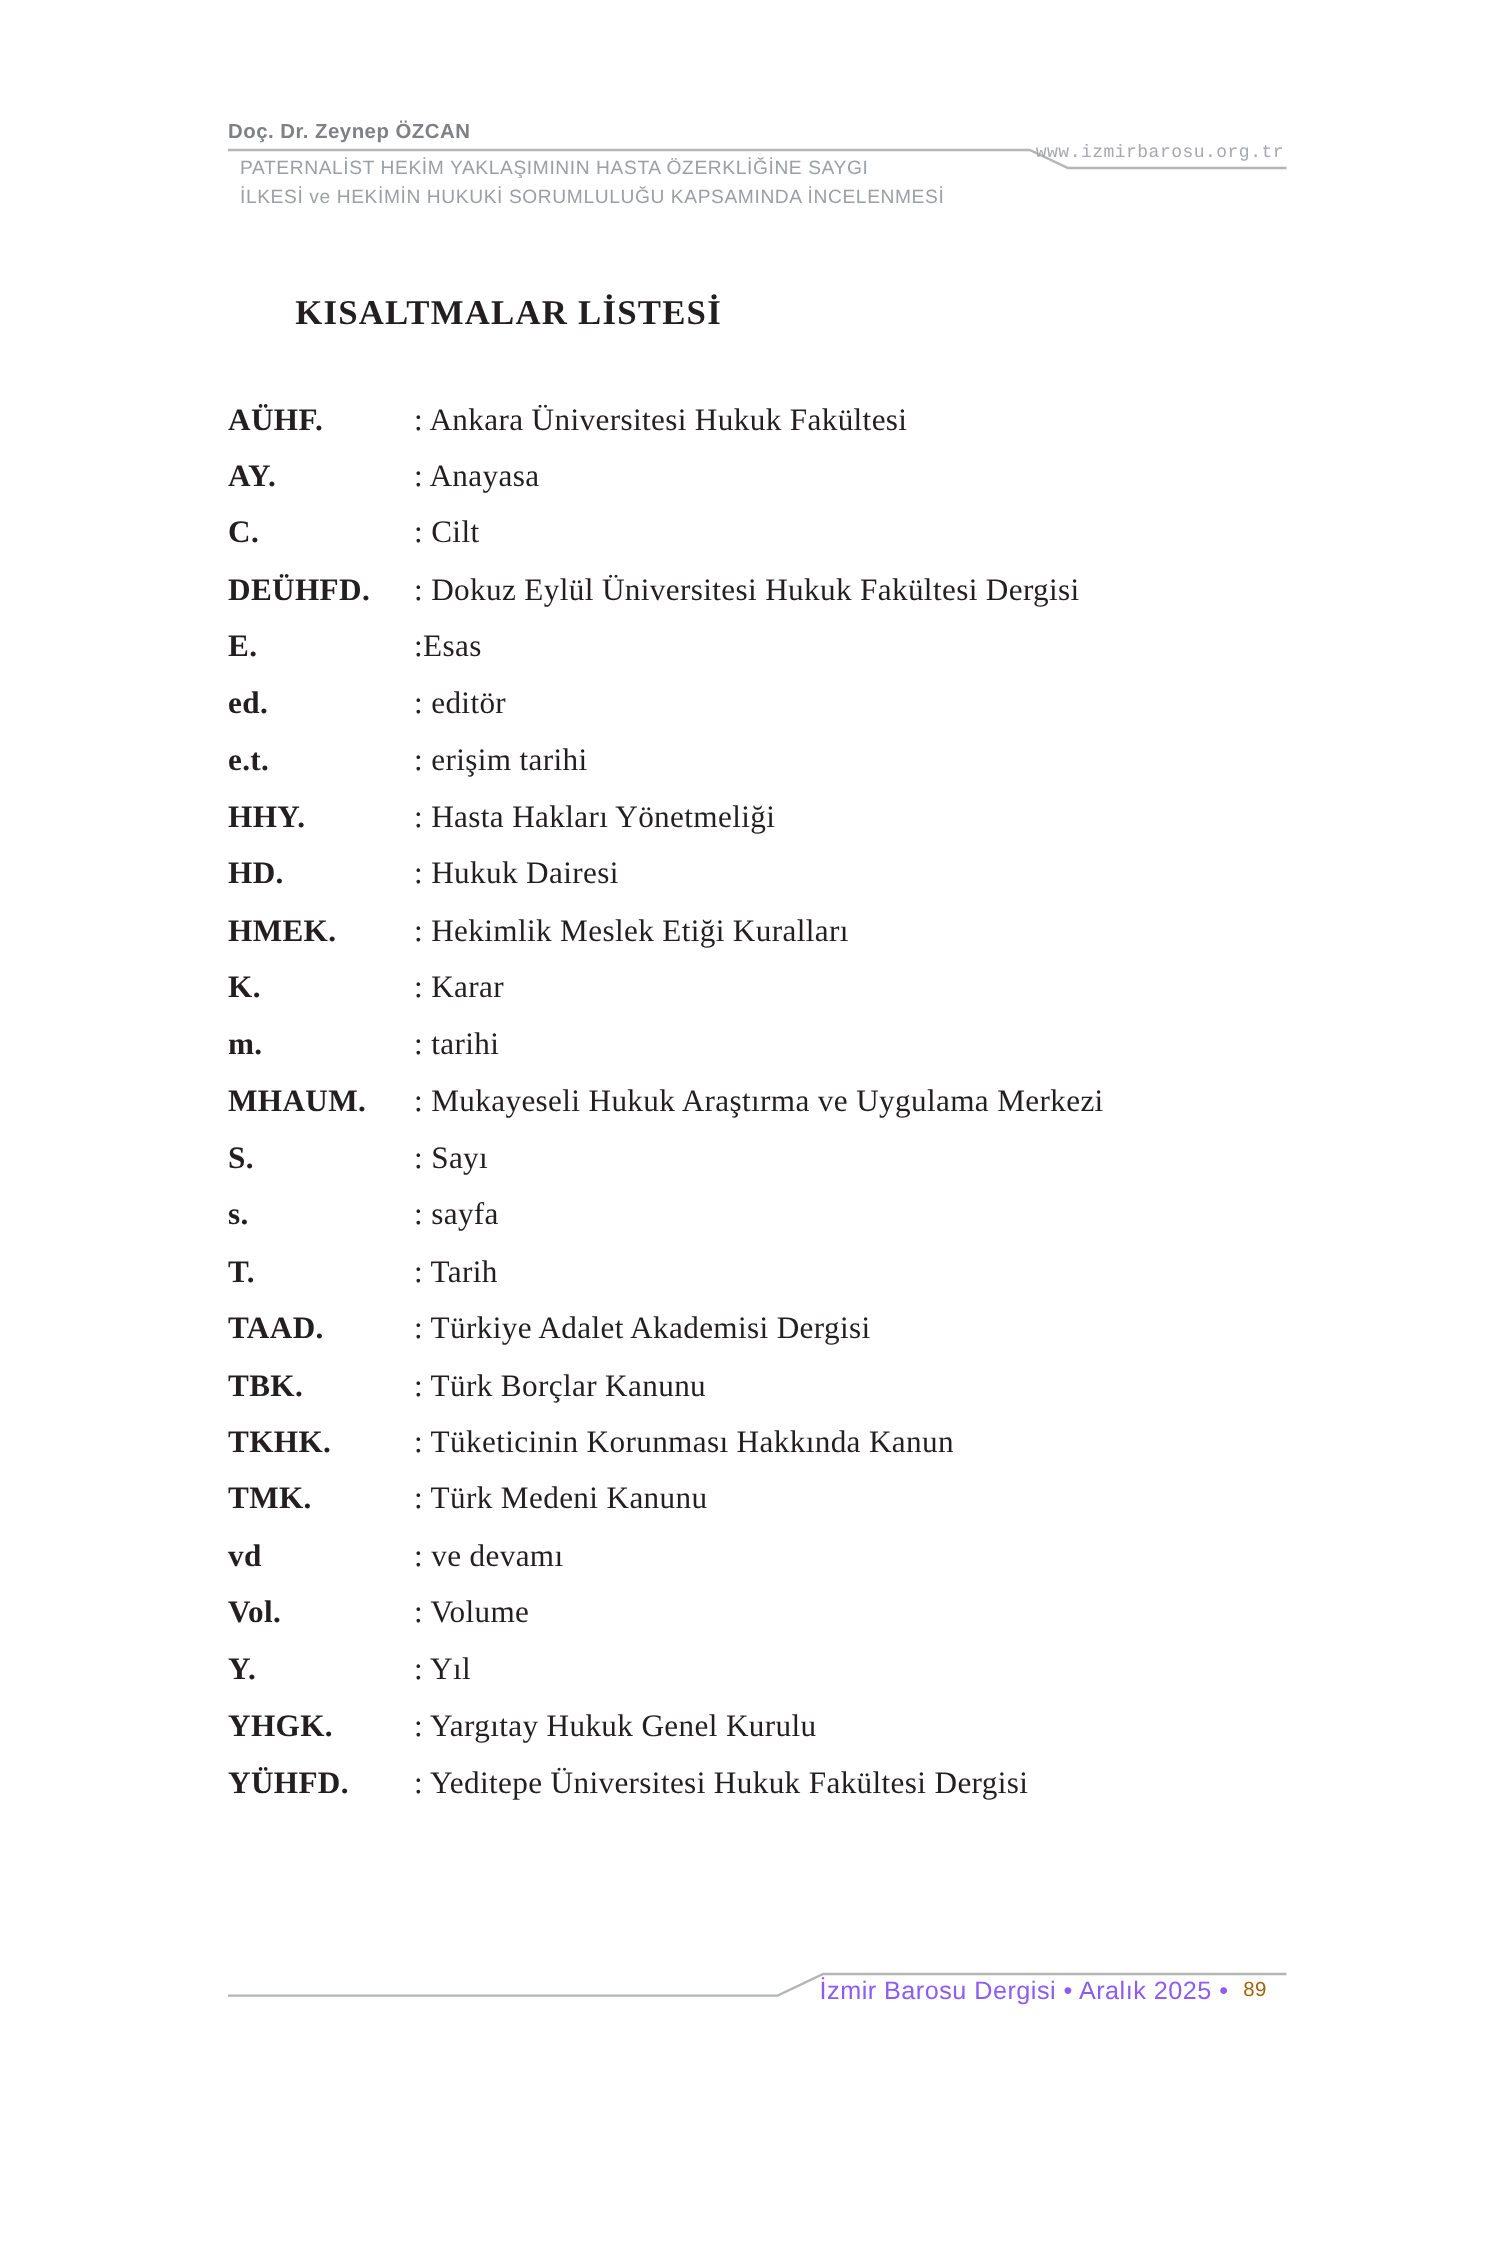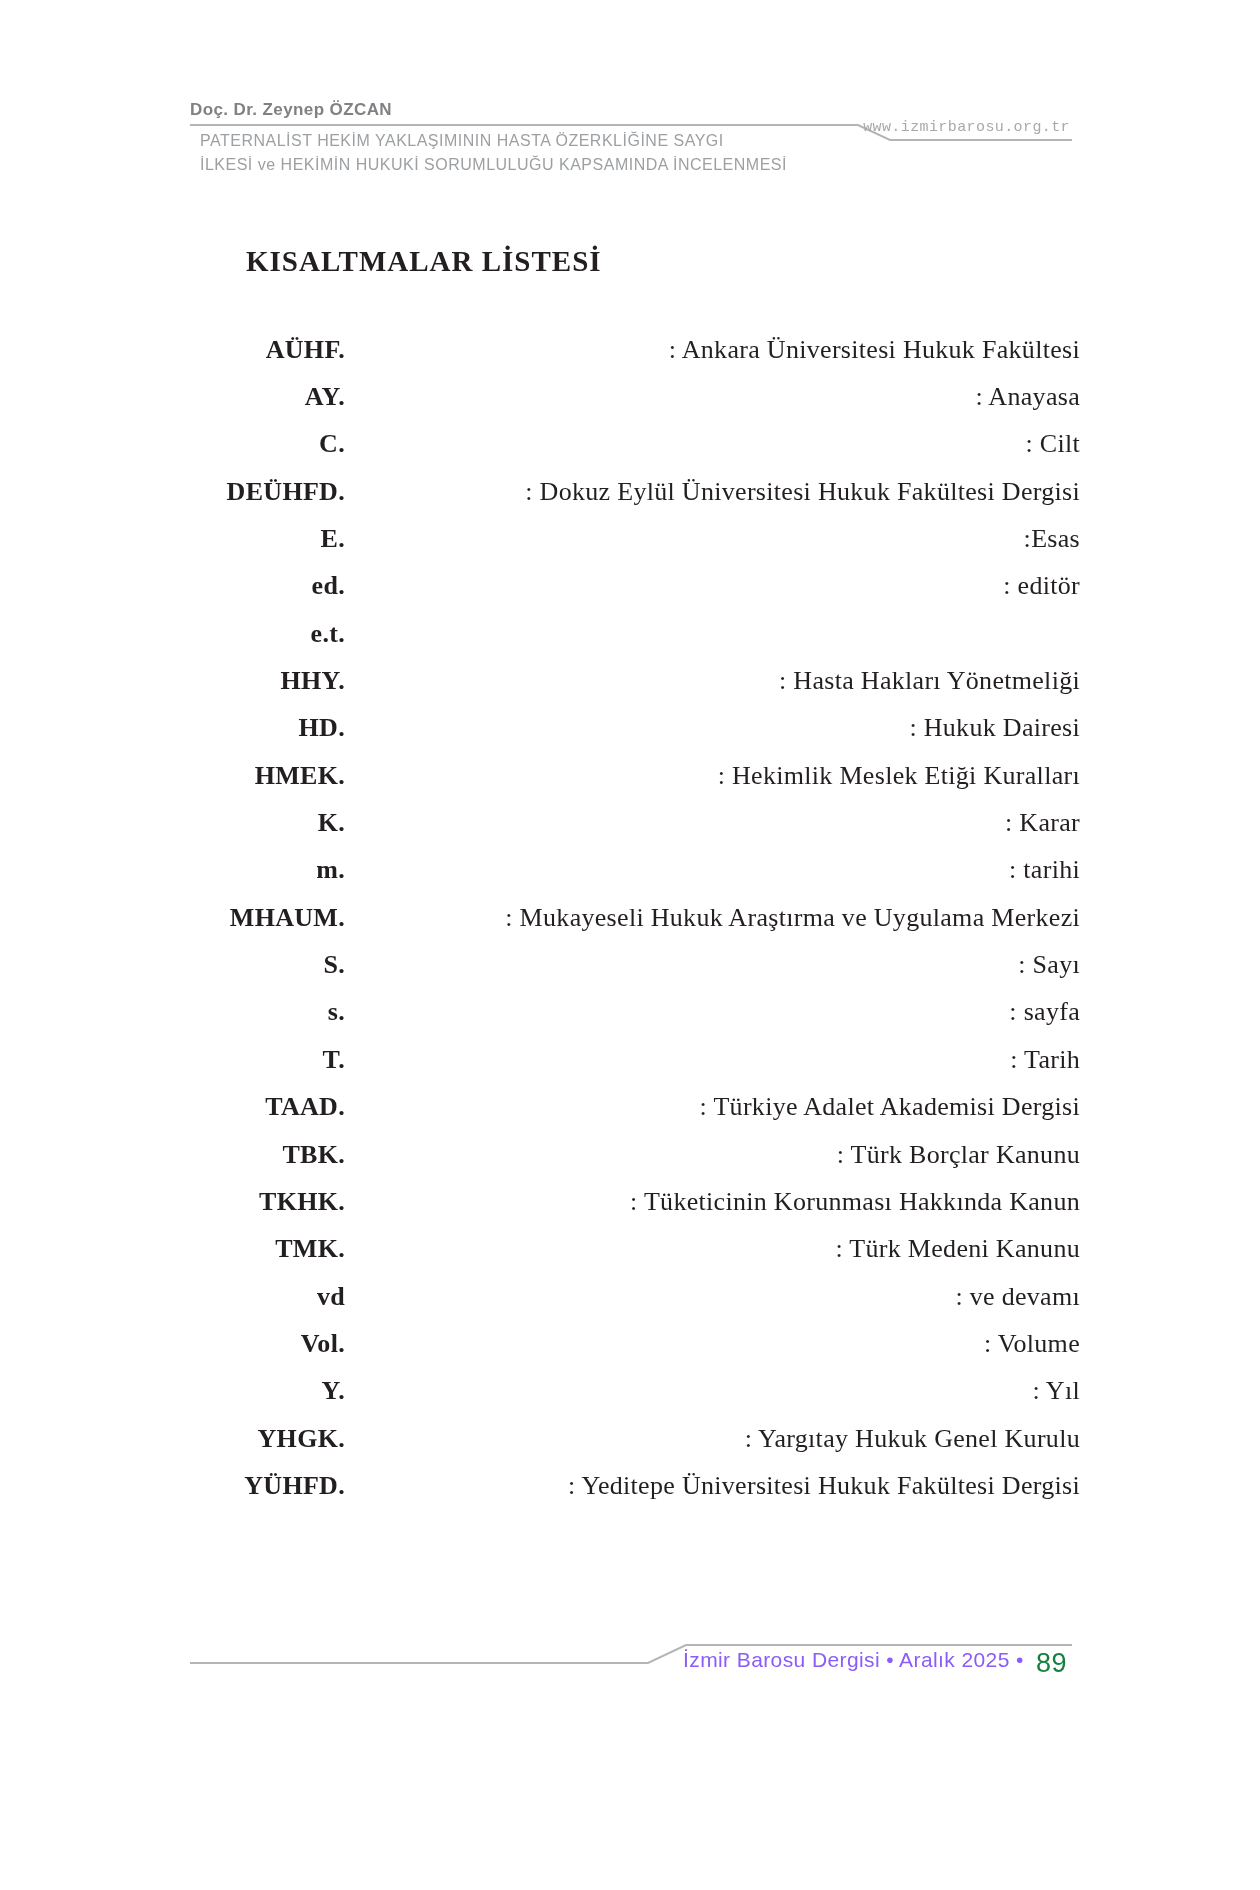--- a/index.html
+++ b/index.html
@@ -7,21 +7,20 @@
     padding: 0;
     background: #ffffff;
   }
   .page {
     position: relative;
     width: 1260px;
     height: 1890px;
     background: #ffffff;
     overflow: hidden;
     font-family: "Liberation Serif", serif;
-    text-align: right;
   }
   
   .author {
     position: absolute;
     left: 190px;
     top: 100px;
     font-family: "Liberation Sans", sans-serif;
     font-weight: bold;
     font-size: 17px;
     letter-spacing: 0.4px;
@@ -104,23 +103,23 @@
     font-size: 21px;
     letter-spacing: 0.4px;
     color: #8b5cf6;
     white-space: nowrap;
   }
   .footer-pagenum {
     position: absolute;
     left: 1036px;
     top: 1648px;
     font-family: "Liberation Sans", sans-serif;
-    font-size: 27px;
-    letter-spacing: 0.4px;
-    color: #15803d;
+    font-size: 17px;
+    letter-spacing: 0.4px;
+    color: #a16207;
     white-space: nowrap;
   }
 </style>
 </head>
 <body>
 
 <div class="page">
 
   <svg class="rules" viewBox="0 0 1260 1890" xmlns="http://www.w3.org/2000/svg" aria-hidden="true">
     <polyline points="190,125 858,125 890,140 1072,140" fill="none" stroke="#b3b5b7" stroke-width="2"></polyline>
@@ -157,20 +156,21 @@
       <div class="abbr-row">
         <span class="abbr-term">E.</span>
         <span class="abbr-def">:Esas</span>
       </div>
       <div class="abbr-row">
         <span class="abbr-term">ed.</span>
         <span class="abbr-def">: editör</span>
       </div>
       <div class="abbr-row">
         <span class="abbr-term">e.t.</span>
+        <span class="abbr-def">: erişim tarihi</span>
       </div>
       <div class="abbr-row">
         <span class="abbr-term">HHY.</span>
         <span class="abbr-def">: Hasta Hakları Yönetmeliği</span>
       </div>
       <div class="abbr-row">
         <span class="abbr-term">HD.</span>
         <span class="abbr-def">: Hukuk Dairesi</span>
       </div>
       <div class="abbr-row">

